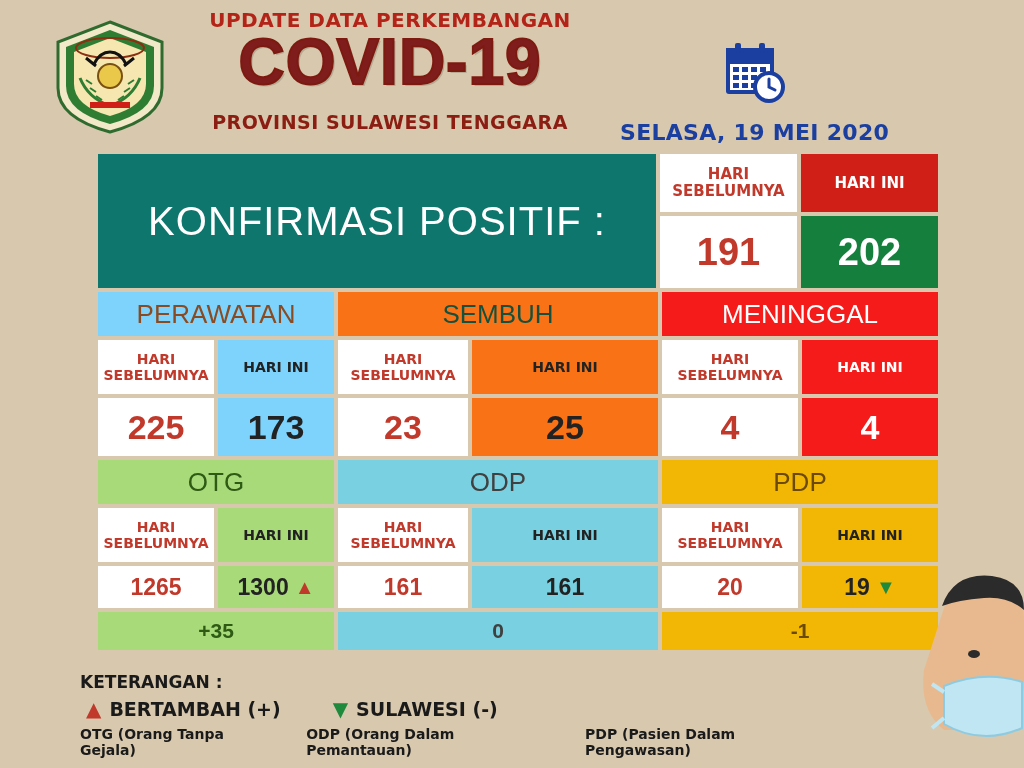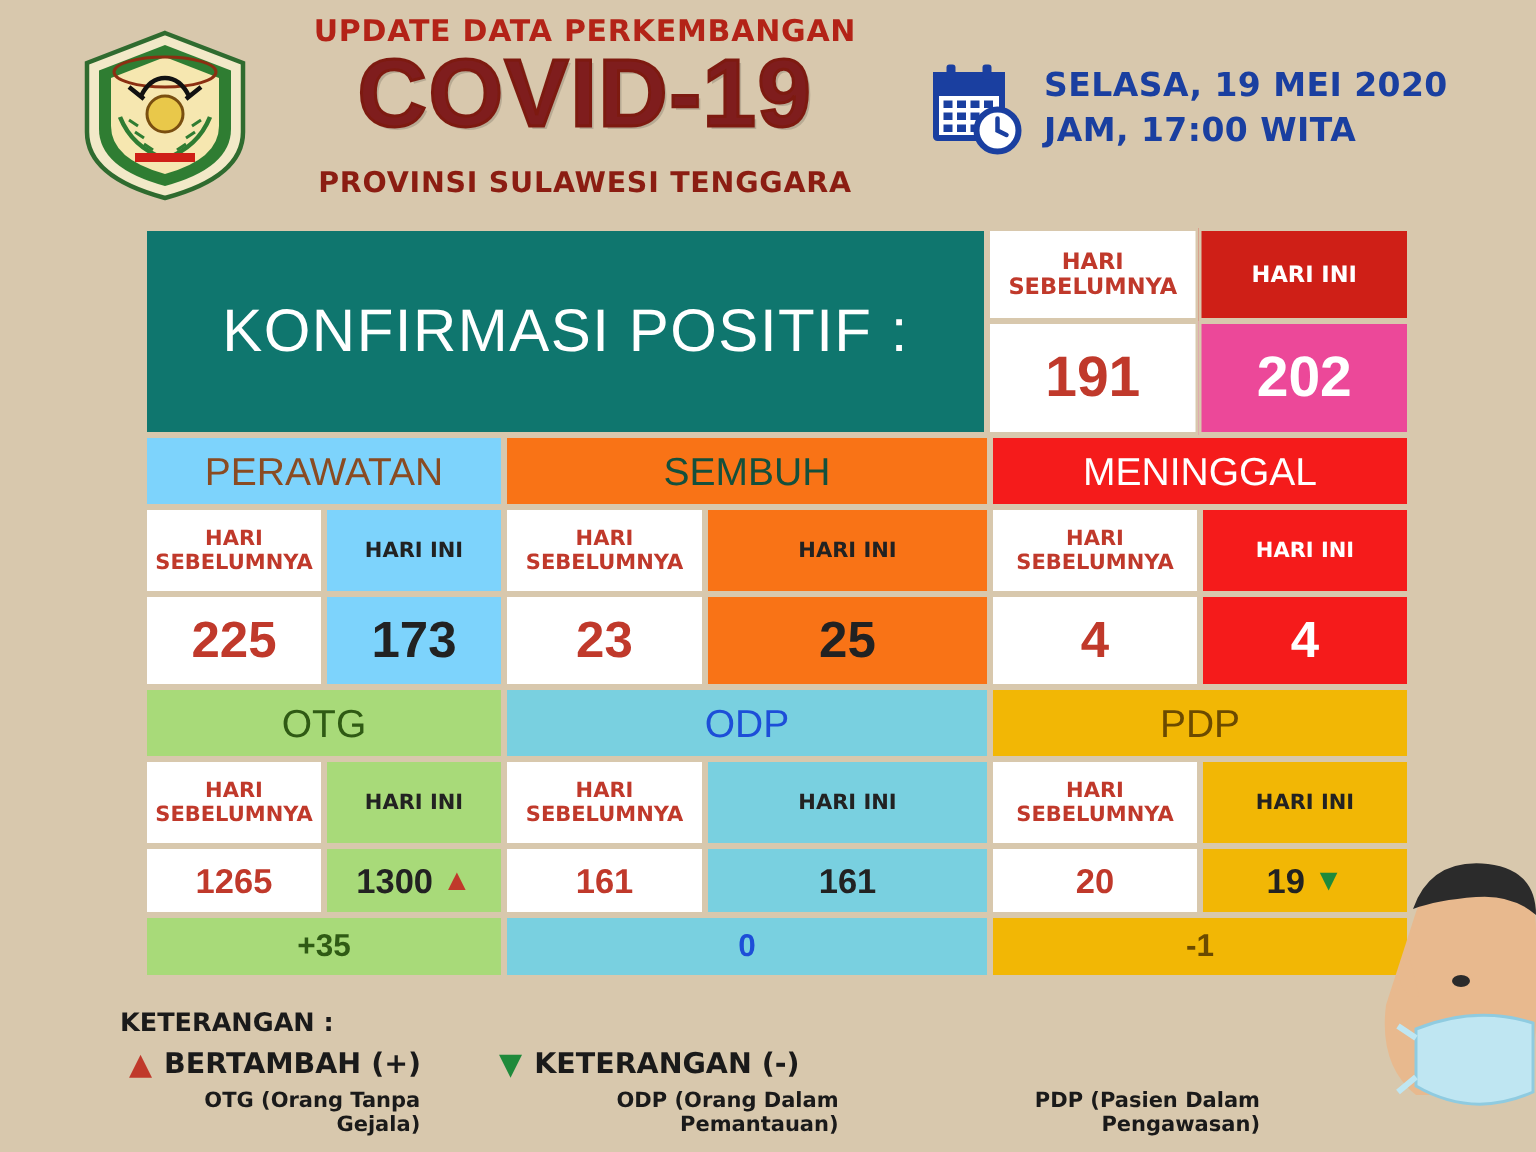--- a/index.html
+++ b/index.html
@@ -54,20 +54,21 @@
     font-family: "DejaVu Sans", sans-serif;
     margin-top: 18px;
   }
 
   .datebox {
     position: absolute;
     left: 620px; top: 42px;
     display: flex;
     align-items: center;
     gap: 14px;
+    flex-direction: column;
   }
   .cal-icon { width: 62px; height: 62px; position: relative; }
   .date-text {
     color: #1a3fa0;
     font-weight: bold;
     font-size: 22px;
     line-height: 1.35;
     font-family: "DejaVu Sans", sans-serif;
     letter-spacing: 0.3px;
   }
@@ -107,21 +108,21 @@
     width: 141px; background: #cf1f17; color: #fff;
     font-size: 15px; font-weight: bold;
     font-family: "DejaVu Sans", sans-serif;
   }
   .pos-vals { display: flex; height: 76px; }
   .pos-vals .v1 {
     width: 141px; background: #fff; color: #c0392b;
     font-size: 38px; font-weight: bold;
   }
   .pos-vals .v2 {
-    width: 141px; background: #ec4899; color: #fff;
+    width: 141px; background: #15803d; color: #fff;
     font-size: 38px; font-weight: bold;
   }
 
   
   .sec-title {
     height: 48px;
     font-size: 26px;
     font-family: "Liberation Sans", sans-serif;
   }
   .sub-head {
@@ -155,42 +156,42 @@
   .w-sem-a { width: 134px; }
   .w-sem-b { width: 190px; }
   .w-men-a { width: 140px; }
   .w-men-b { width: 140px; }
 
   .bg-peach   { background: #7dd3fc; color: #8a4b22; }
   .bg-white   { background: #ffffff; }
   .bg-teal    { background: #f97316; color: #14503c; }
   .bg-red     { background: #f51b1b; color: #ffffff; }
   .bg-green   { background: #a8da79; color: #2f5a14; }
-  .bg-cyan    { background: #79d0e0; color: #1d4ed8; }
+  .bg-cyan    { background: #79d0e0; color: #404040; }
   .bg-amber   { background: #f2b705; color: #6b4a00; }
   .txt-red    { color: #c0392b; }
   .txt-dark   { color: #222222; }
   .txt-white  { color: #ffffff; }
 
   .arrow { display: inline-block; margin-left: 6px; font-size: 20px; line-height: 1; }
   .arrow.up { color: #c0392b; }
   .arrow.down { color: #1f8a3b; }
 
   
   .legend {
     position: absolute;
     left: 80px; top: 672px;
     width: 760px;
     color: #1a1a1a;
     font-family: "DejaVu Sans", sans-serif;
   }
   .legend-title { font-size: 17px; font-weight: bold; margin-bottom: 6px; }
   .legend-row { display: flex; align-items: center; gap: 8px; font-size: 19px; font-weight: bold; margin-bottom: 6px; }
   .legend-row .sp { width: 30px; }
-  .legend-defs { display: flex; gap: 26px; font-size: 14px; font-weight: bold; text-align: right; }
+  .legend-defs { display: flex; gap: 26px; font-size: 14px; font-weight: bold; }
 
   
   .person { position: absolute; right: 0; bottom: 0; width: 120px; height: 200px; }
 </style>
 </head>
 <body>
 
 <div class="header">
 
   <div class="logo">
@@ -324,21 +325,21 @@
 
 </div>
 
 <div class="legend">
   <div class="legend-title">KETERANGAN :</div>
   <div class="legend-row">
     <span class="arrow up">▲</span>
     <span>BERTAMBAH (+)</span>
     <span class="sp"></span>
     <span class="arrow down">▼</span>
-    <span>KETERANGAN (-)</span>
+    <span>SULAWESI (-)</span>
   </div>
   <div class="legend-defs">
     <span>OTG (Orang Tanpa Gejala)</span>
     <span>ODP (Orang Dalam Pemantauan)</span>
     <span>PDP (Pasien Dalam Pengawasan)</span>
   </div>
 </div>
 
 <div class="person">
   <svg viewBox="0 0 120 200" xmlns="http://www.w3.org/2000/svg">

